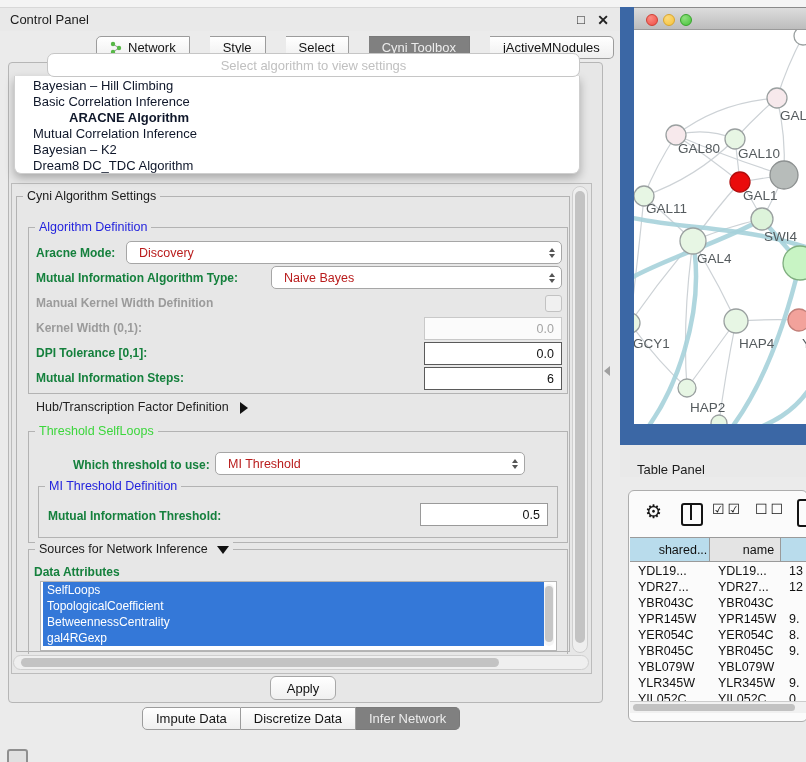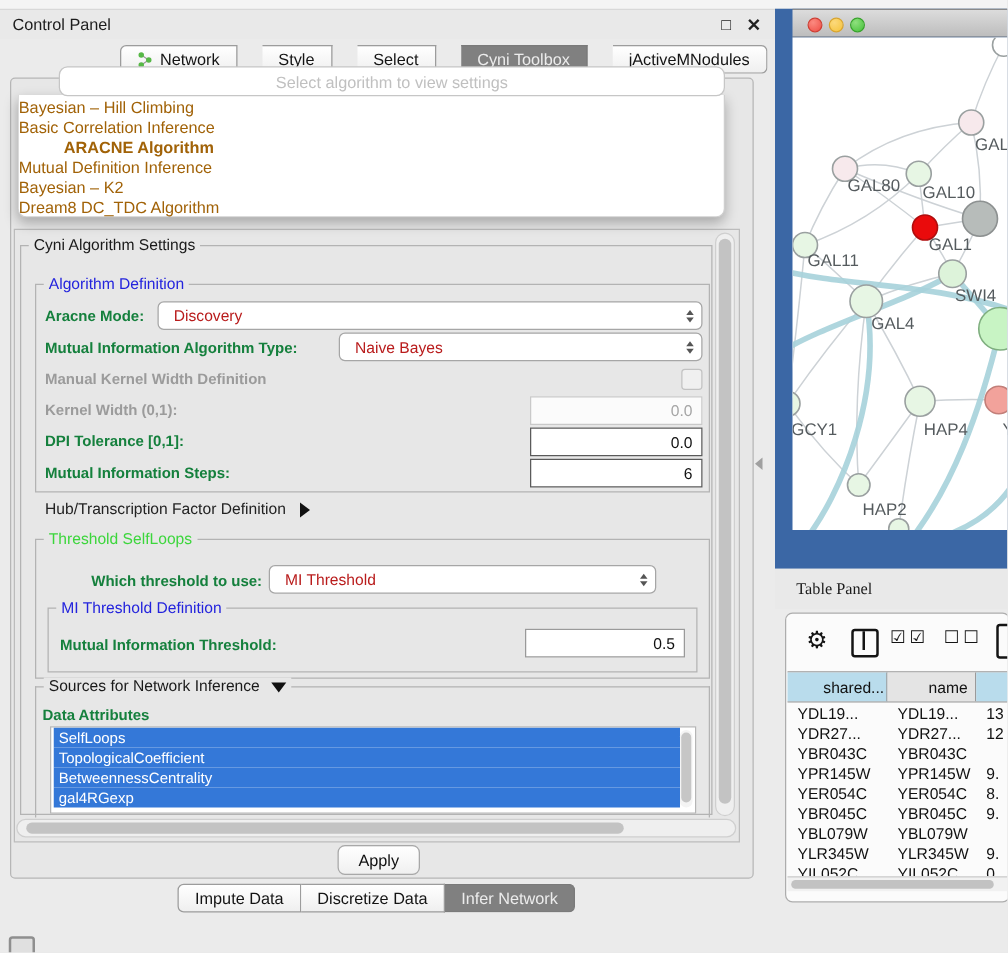--- a/index.html
+++ b/index.html
@@ -21,21 +21,21 @@
        border:1px solid #9c9c9c;border-left:none;font-size:13px;color:#141414;white-space:nowrap;}
   .seg:first-child{border-left:1px solid #9c9c9c;border-radius:5px 0 0 5px;}
   .seg:last-child{border-radius:0 5px 5px 0;}
   .seg.active{background:#808080;color:#ececec;border-color:#7a7a7a;}
   .netglyph{width:13px;height:13px;margin-right:5px;}
   
   .algo-combo{left:47px;top:53px;width:533px;height:24px;background:#fff;border:1px solid #c6c6c6;border-radius:7px;
               display:flex;align-items:center;justify-content:center;font-size:13px;color:#c0c0c0;z-index:51;box-sizing:border-box;}
   .algo-pop{left:14px;top:76px;width:566px;height:98px;background:#fff;border:1px solid #cfcfcf;border-top:none;
             border-radius:0 0 7px 7px;box-shadow:0 4px 10px rgba(0,0,0,.28);z-index:50;padding-top:2px;box-sizing:border-box;}
-  .algo-item{height:16px;line-height:16px;font-size:13px;color:#a16207;}
+  .algo-item{height:16px;line-height:16px;padding-left:18px;font-size:13px;color:#0f172a;}
   .algo-item.bold{font-weight:bold;margin-left:36px;}
   
   .set-outer{left:11px;top:183px;width:579px;height:489px;background:#e7e7e7;border:1px solid #bcbcbc;}
   .group{position:absolute;border:1px solid #b3b3b3;background:transparent;}
   .gtitle{position:absolute;top:-8px;left:6px;background:#e7e7e7;padding:0 4px;font-size:12.5px;color:#1a1a1a;white-space:nowrap;}
   .gtitle.blue{color:#2323dd;}
   .gtitle.green{color:#3cd63c;}
   .lbl{position:absolute;font-size:12px;font-weight:bold;color:#15803d;white-space:nowrap;}
   .lbl.dis{color:#9b9b9b;}
   .lbl.plain{font-weight:normal;font-size:12.5px;color:#222;}
@@ -69,22 +69,22 @@
              border:1px solid #a8a8a8;border-radius:6px;font-size:13px;color:#111;
              display:flex;align-items:center;justify-content:center;}
   .bottom-tabs{left:142px;top:707px;display:flex;}
   
   .net-frame{left:620px;top:7px;width:186px;height:448px;background:#3b67a5;}
   .net-titlebar{left:634px;top:7px;width:172px;height:23px;background:linear-gradient(#dcdcdc,#bdbdbd);
                 border-top:1px solid #8a8a8a;border-bottom:1px solid #9a9a9a;box-sizing:border-box;}
   .light{position:absolute;top:6px;width:12px;height:12px;border-radius:50%;box-sizing:border-box;}
   .net-canvas{left:634px;top:30px;width:172px;height:394px;background:#fff;overflow:hidden;}
   
-  .tp-header{left:620px;top:455px;width:186px;height:32px;background:#e9e9e9;font-size:13px;color:#1c1c1c;
-             display:flex;align-items:center;padding-left:17px;box-sizing:border-box;font-family:Liberation Serif, serif;}
+  .tp-header{left:620px;top:445px;width:186px;height:32px;background:#e9e9e9;font-size:13px;color:#1c1c1c;
+             display:flex;align-items:flex-end;padding-left:17px;box-sizing:border-box;}
   .tp-box{left:628px;top:490px;width:178px;height:230px;background:#fbfbfb;border:1px solid #adadad;border-radius:6px;}
   .tp-toolbar{left:628px;top:498px;width:178px;height:34px;display:flex;align-items:center;}
   .gear{position:absolute;left:17px;top:2px;font-size:19px;color:#141414;}
   .split-icon{position:absolute;left:53px;top:5px;width:18px;height:19px;border:2px solid #141414;border-radius:3px;}
   .split-icon:after{content:"";position:absolute;left:7px;top:0;width:2px;height:15px;background:#141414;}
   .cbpair{position:absolute;top:3px;font-size:14px;color:#141414;letter-spacing:3px;}
   .partial-icon{position:absolute;left:169px;top:1px;width:20px;height:24px;border:2px solid #141414;border-radius:3px;}
   .tbl-head{left:630px;top:537px;width:176px;height:25px;display:grid;grid-template-columns:80px 71px 1fr;
             border-top:1px solid #9a9a9a;border-bottom:1px solid #9a9a9a;box-sizing:border-box;}
   .th{font-size:12.5px;color:#111;display:flex;align-items:center;justify-content:center;border-right:1px solid #9a9a9a;
@@ -140,21 +140,21 @@
       </div>
     </div>
 
   <div class="abs algo-combo">
     <span>Select algorithm to view settings</span>
   </div>
   <div class="abs algo-pop" id="algo-pop">
       <div class="algo-item">Bayesian – Hill Climbing</div>
       <div class="algo-item">Basic Correlation Inference</div>
       <div class="algo-item bold">ARACNE Algorithm</div>
-      <div class="algo-item">Mutual Definition Inference</div>
+      <div class="algo-item">Mutual Correlation Inference</div>
       <div class="algo-item">Bayesian – K2</div>
       <div class="algo-item">Dream8 DC_TDC Algorithm</div>
     </div>
 
   <div class="abs set-outer"></div>
 
   <div class="group" style="left:16px;top:196px;width:552px;height:454px;">
     <span class="gtitle">Cyni Algorithm Settings</span>
   </div>
 

